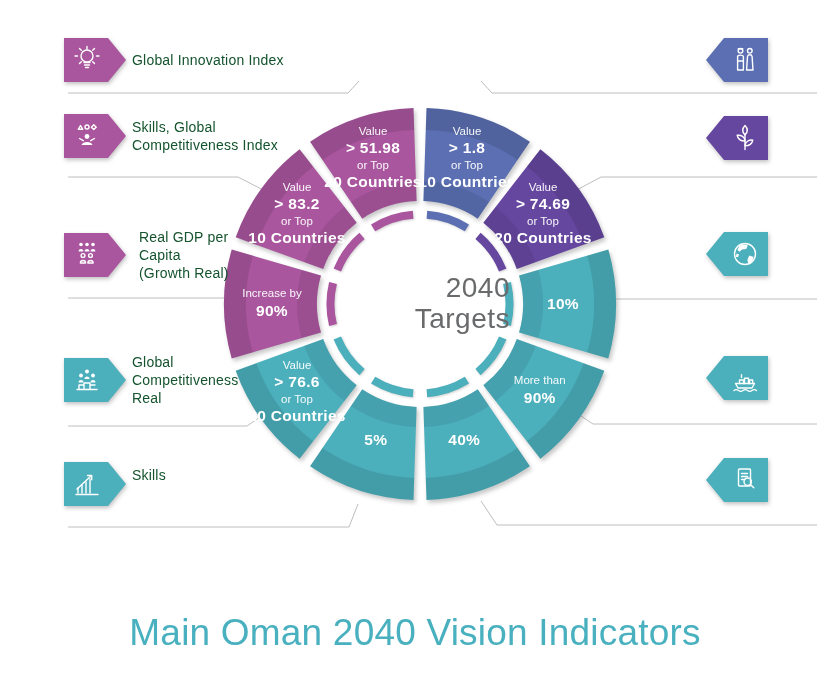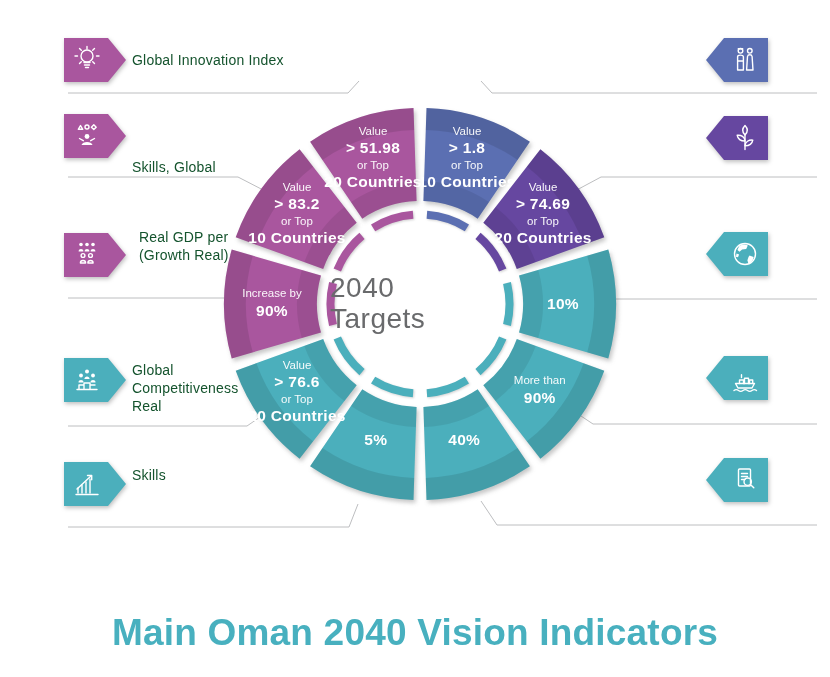--- a/index.html
+++ b/index.html
@@ -4,24 +4,24 @@
 <style>
   html,body{margin:0;padding:0;background:#ffffff;}
   #canvas{position:relative;width:830px;height:677px;background:#ffffff;overflow:hidden;
           font-family:"Liberation Sans", sans-serif;}
   #diagram-svg{position:absolute;left:0;top:0;}
   .ind-row{position:absolute;}
   .ind-icon{position:absolute;filter:drop-shadow(1px 2px 2px rgba(0,0,0,0.25));}
   .ind-label{position:absolute;font-size:14px;line-height:18px;color:#14532d;letter-spacing:.2px;}
   .seg-small{font-size:11.5px;fill:#ffffff;opacity:.95;}
   .seg-big{font-size:15.5px;font-weight:700;fill:#ffffff;letter-spacing:.3px;}
-  #center-label{position:absolute;left:330px;top:272px;width:180px;text-align:left;
+  #center-label{position:absolute;left:330px;top:272px;width:180px;text-align:right;
                 color:#696a6c;font-size:28px;line-height:31px;letter-spacing:.5px;}
   #page-title{position:absolute;left:0;top:612px;width:830px;text-align:center;
-              font-size:37px;font-weight:700;letter-spacing:.2px;}
+              font-size:37px;font-weight:400;letter-spacing:.2px;}
   .leader{stroke:#bdbec0;stroke-width:1;fill:none;}
   .seg-shadow{filter:drop-shadow(2px 3px 2px rgba(70,70,70,0.30));}
   .ring-shadow{filter:drop-shadow(1px 1px 1px rgba(70,70,70,0.25));}
 </style>
 </head>
 <body>
 
 <div id="canvas">
   <svg id="diagram-svg" width="830" height="677">
       <polyline points="68,93 348,93 359,81" class="leader"></polyline>
@@ -133,22 +133,23 @@
                   <circle cx="16" cy="7" r="2"></circle>
                   <path d="M22.8 4.8l2.4 2.4-2.4 2.4-2.4-2.4z"></path>
                   <circle cx="16" cy="16.5" r="2.4" class="f"></circle>
                   <path d="M10.5 25c1-4 10-4 11 0z" class="f"></path>
                   <path d="M8.5 18.5l3.8 2.2M23.5 18.5l-3.8 2.2"></path>
                 </g>
                 <style>.f{fill:#ffffff;stroke:none;}</style>
               </svg>
             </g>
           </svg></div>
-        <div class="ind-label" style="top: 118px; left: 132px; width: 230px; margin-top: 40px;">
+        <div class="ind-label" style="top: 118px; left: 132px; width: 230px;">
           <div>Skills, Global</div>
+          <div>Competitiveness Index</div>
         </div>
       </div>
       <div class="ind-row">
         <div class="ind-icon" style="left: 64px; top: 233px;"><svg width="62" height="44" viewBox="0 0 62 44">
             <polygon points="0,0 44,0 62,22 44,44 0,44" fill="#a9569e"></polygon>
             <g transform="translate(7,6)">
               <svg width="32" height="32" viewBox="0 0 32 32">
                 <g fill="none" stroke="#ffffff" stroke-width="1.4" stroke-linecap="round" stroke-linejoin="round">
                   <g class="f">
                     <circle cx="10" cy="5.5" r="1.8"></circle>
@@ -162,20 +163,21 @@
                   <path d="M9.4 24c0-3.4 5.2-3.4 5.2 0z"></path>
                   <circle cx="19.5" cy="16.5" r="1.9"></circle>
                   <path d="M16.9 24c0-3.4 5.2-3.4 5.2 0z"></path>
                 </g>
                 <style>.f{fill:#ffffff;stroke:none;}</style>
               </svg>
             </g>
           </svg></div>
         <div class="ind-label" style="top: 228px; left: 139px; width: 230px;">
           <div>Real GDP per</div>
+          <div>Capita</div>
           <div>(Growth Real)</div>
         </div>
       </div>
       <div class="ind-row">
         <div class="ind-icon" style="left: 64px; top: 358px;"><svg width="62" height="44" viewBox="0 0 62 44">
             <polygon points="0,0 44,0 62,22 44,44 0,44" fill="#4bafbc"></polygon>
             <g transform="translate(7,6)">
               <svg width="32" height="32" viewBox="0 0 32 32">
                 <g fill="none" stroke="#ffffff" stroke-width="1.4" stroke-linecap="round" stroke-linejoin="round">
                   <g class="f">
@@ -185,21 +187,21 @@
                     <path d="M13.4 15c0-3.4 5.2-3.4 5.2 0z"></path>
                     <circle cx="22" cy="11.5" r="1.9"></circle>
                     <path d="M19.5 18.5c0-3.2 5-3.2 5 0z"></path>
                   </g>
                   <path d="M6 25.5h20M8 25.5v-4.5h5M13 25.5V19h6v6.5M19 25.5v-4.5h5"></path>
                 </g>
                 <style>.f{fill:#ffffff;stroke:none;}</style>
               </svg>
             </g>
           </svg></div>
-        <div class="ind-label" style="top: 353px; left: 132px; width: 230px; margin-top: 8px;">
+        <div class="ind-label" style="top: 353px; left: 132px; width: 230px;">
           <div>Global</div>
           <div>Competitiveness</div>
           <div>Real</div>
         </div>
       </div>
       <div class="ind-row">
         <div class="ind-icon" style="left: 64px; top: 462px;"><svg width="62" height="44" viewBox="0 0 62 44">
             <polygon points="0,0 44,0 62,22 44,44 0,44" fill="#4bafbc"></polygon>
             <g transform="translate(7,6)">
               <svg width="32" height="32" viewBox="0 0 32 32">

